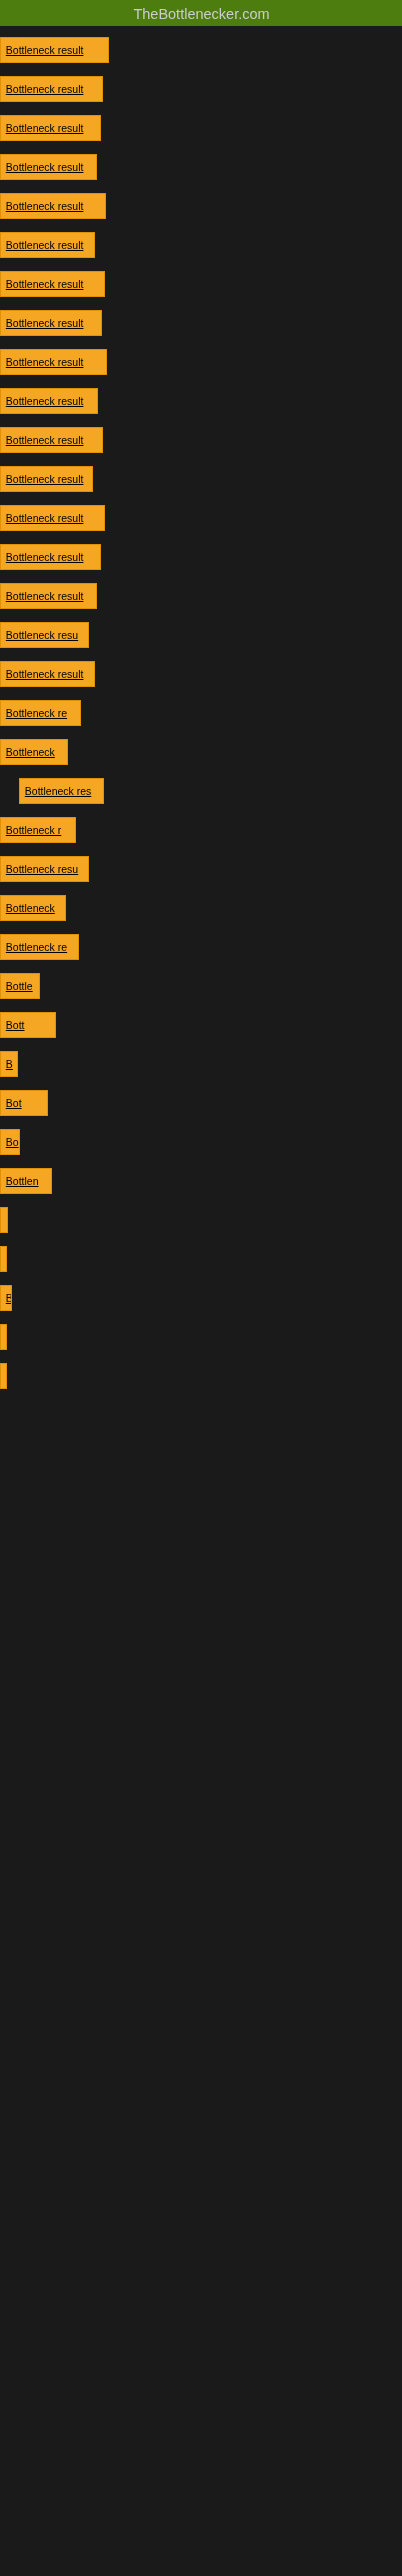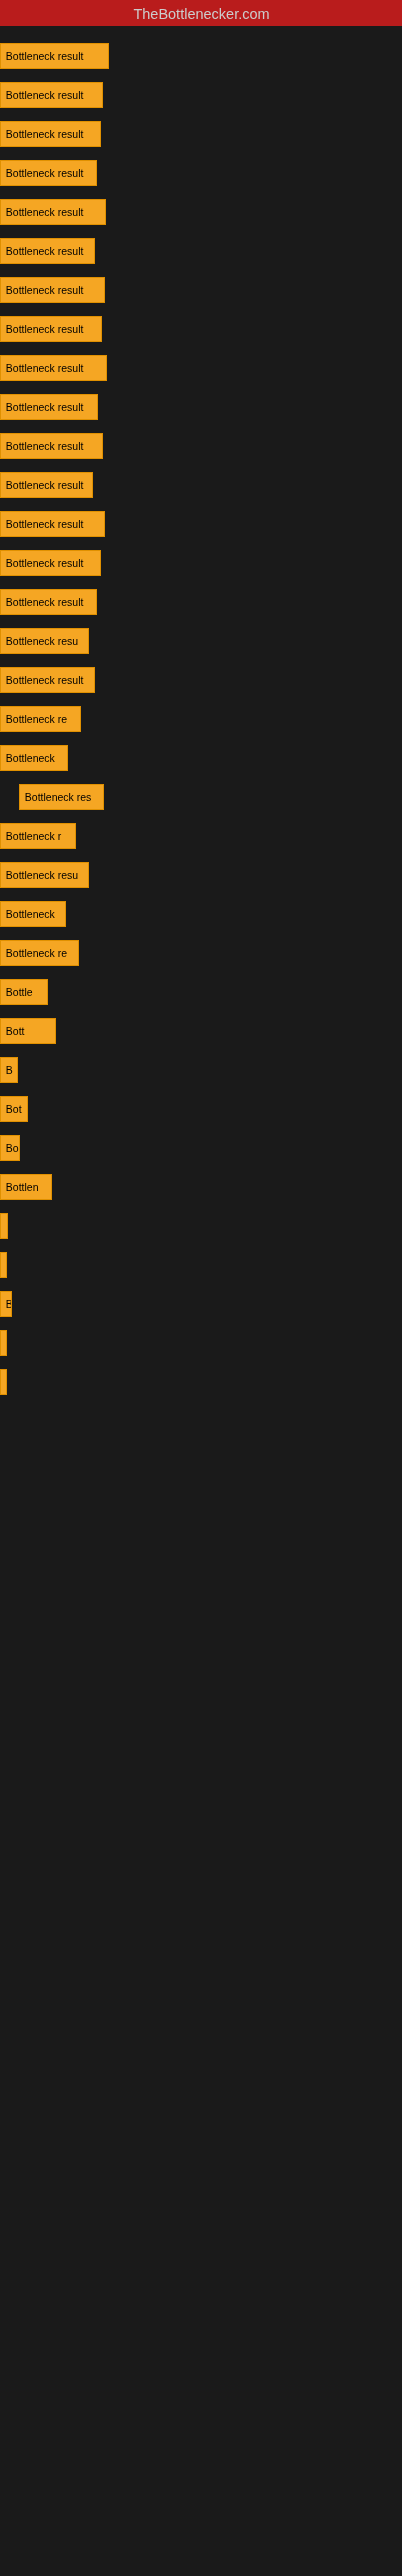--- a/index.html
+++ b/index.html
@@ -12,31 +12,32 @@
       min-height: 2576px;
       background-color: #1a1a1a;
       font-family: Arial, sans-serif;
       position: relative;
     }
     .site-title {
       text-align: center;
       color: #cccccc;
       font-size: 14.5px;
       padding: 6.4px 0 3.2px 0;
-      background-color: #b91c1c;
+      background-color: #4d7c0f;
     }
     .bars-container {
       padding: 8px 0 0 0;
     }
     .bar-row {
       display: flex;
-      align-items: flex-end;
+      align-items: flex-start;
       margin-bottom: 0px;
       height: 39px;
       padding: 3.2px 0;
+      text-decoration: underline;
     }
     .bar {
       height: 26px;
       background-color: #f5a623;
       border: 0.8px solid #e09000;
       display: flex;
       align-items: center;
       padding-left: 4.8px;
       overflow: hidden;
       white-space: nowrap;
@@ -149,56 +150,56 @@
       <div class="bar" style="width: 68px;">
         <span class="bar-label">Bottleneck</span>
       </div>
     </div>
     <div class="bar-row">
       <div class="bar" style="width: 85px; margin-left: 19px;">
         <span class="bar-label">Bottleneck res</span>
       </div>
     </div>
     <div class="bar-row">
-      <div class="bar" style="width: 76px; margin-top: 8px;">
+      <div class="bar" style="width: 76px;">
         <span class="bar-label">Bottleneck r</span>
       </div>
     </div>
     <div class="bar-row">
       <div class="bar" style="width: 89px;">
         <span class="bar-label">Bottleneck resu</span>
       </div>
     </div>
     <div class="bar-row">
       <div class="bar" style="width: 66px;">
         <span class="bar-label">Bottleneck</span>
       </div>
     </div>
     <div class="bar-row">
       <div class="bar" style="width: 79px;">
         <span class="bar-label">Bottleneck re</span>
       </div>
     </div>
     <div class="bar-row">
-      <div class="bar" style="width: 48px;">
+      <div class="bar" style="width: 40px;">
         <span class="bar-label">Bottle</span>
       </div>
     </div>
     <div class="bar-row">
       <div class="bar" style="width: 56px;">
         <span class="bar-label">Bott</span>
       </div>
     </div>
     <div class="bar-row">
       <div class="bar" style="width: 17.7px;">
         <span class="bar-label">B</span>
       </div>
     </div>
     <div class="bar-row">
-      <div class="bar" style="width: 28px;">
+      <div class="bar" style="width: 48px;">
         <span class="bar-label">Bot</span>
       </div>
     </div>
     <div class="bar-row">
       <div class="bar" style="width: 20px;">
         <span class="bar-label">Bo</span>
       </div>
     </div>
     <div class="bar-row">
       <div class="bar" style="width: 52px;">

